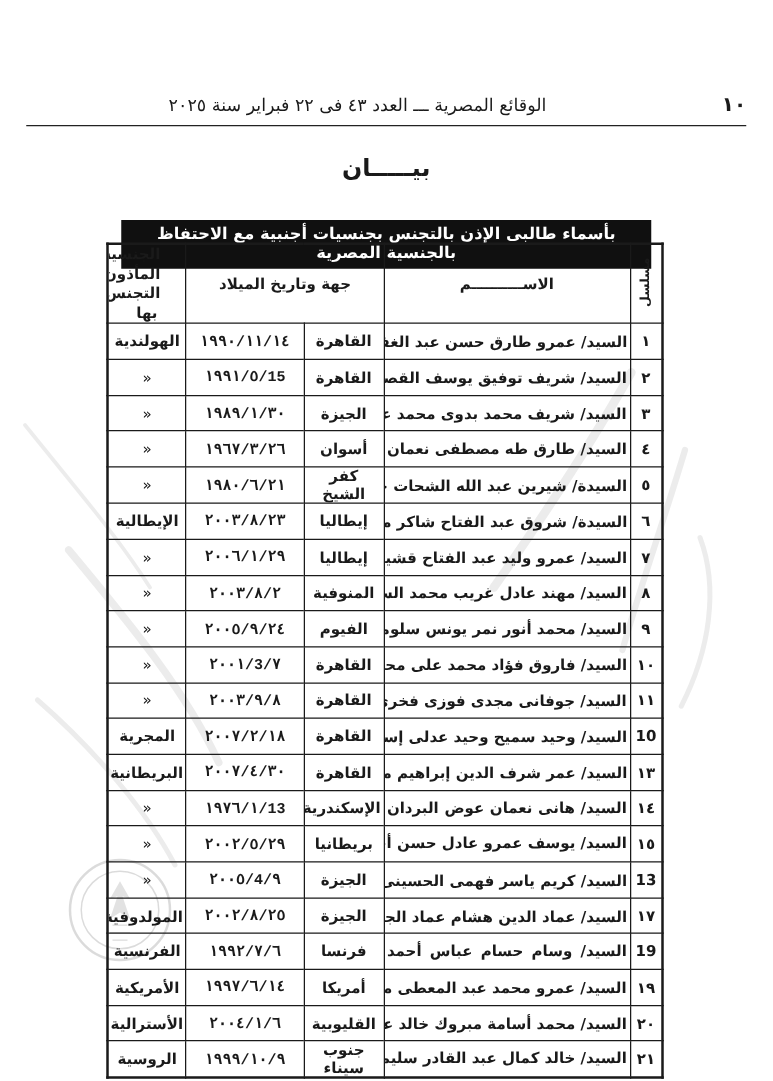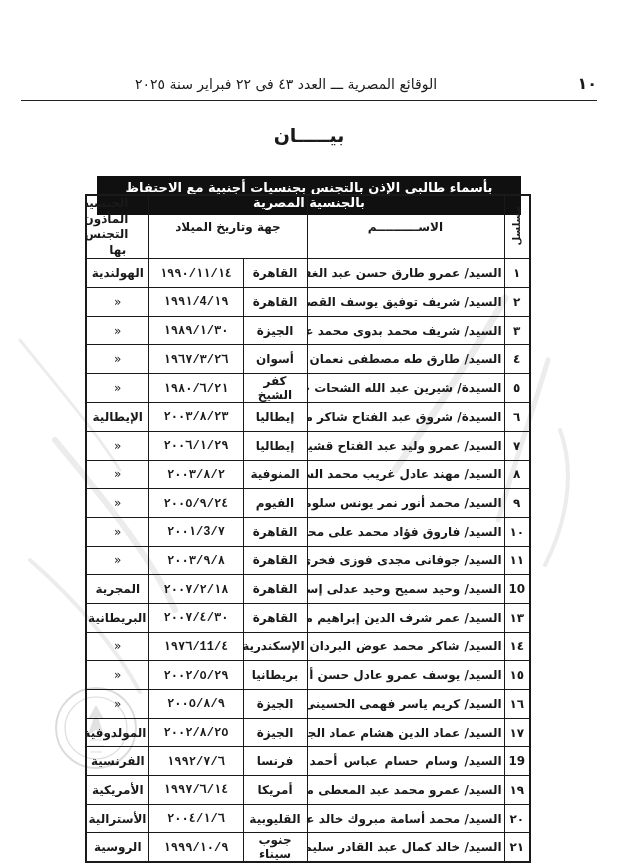--- a/index.html
+++ b/index.html
@@ -124,21 +124,21 @@
     <td class="c-serial">١</td>
     <td class="c-name"><span class="honorific">السيد/</span> <span class="pname">عمرو طارق حسن عبد الغفار</span></td>
     <td class="c-place">القاهرة</td>
     <td class="c-date">١٩٩٠/١١/١٤</td>
     <td class="c-nat">الهولندية</td>
   </tr>
         <tr>
     <td class="c-serial">٢</td>
     <td class="c-name"><span class="honorific">السيد/</span> <span class="pname">شريف توفيق يوسف القصبى</span></td>
     <td class="c-place">القاهرة</td>
-    <td class="c-date">١٩٩١/4/١٩</td>
+    <td class="c-date">١٩٩١/٥/15</td>
     <td class="c-nat ditto">«</td>
   </tr>
         <tr>
     <td class="c-serial">٣</td>
     <td class="c-name"><span class="honorific">السيد/</span> <span class="pname">شريف محمد بدوى محمد عبد العال</span></td>
     <td class="c-place">الجيزة</td>
     <td class="c-date">١٩٨٩/١/٣٠</td>
     <td class="c-nat ditto">«</td>
   </tr>
         <tr>
@@ -206,37 +206,37 @@
   </tr>
         <tr>
     <td class="c-serial">١٣</td>
     <td class="c-name"><span class="honorific">السيد/</span> <span class="pname">عمر شرف الدين إبراهيم محمد على</span></td>
     <td class="c-place">القاهرة</td>
     <td class="c-date">٢٠٠٧/٤/٣٠</td>
     <td class="c-nat">البريطانية</td>
   </tr>
         <tr>
     <td class="c-serial">١٤</td>
-    <td class="c-name"><span class="honorific">السيد/</span> <span class="pname">شاكر محمد عوض البردان</span></td>
+    <td class="c-name"><span class="honorific">السيد/</span> <span class="pname">هانى نعمان عوض البردان</span></td>
     <td class="c-place">الإسكندرية</td>
-    <td class="c-date">١٩٧٦/11/٤</td>
+    <td class="c-date">١٩٧٦/١/13</td>
     <td class="c-nat ditto">«</td>
   </tr>
         <tr>
     <td class="c-serial">١٥</td>
     <td class="c-name"><span class="honorific">السيد/</span> <span class="pname">يوسف عمرو عادل حسن أحمد</span></td>
     <td class="c-place">بريطانيا</td>
     <td class="c-date">٢٠٠٢/٥/٢٩</td>
     <td class="c-nat ditto">«</td>
   </tr>
         <tr>
-    <td class="c-serial">١٦</td>
+    <td class="c-serial">13</td>
     <td class="c-name"><span class="honorific">السيد/</span> <span class="pname">كريم ياسر فهمى الحسينى عبد السلام</span></td>
     <td class="c-place">الجيزة</td>
-    <td class="c-date">٢٠٠٥/٨/٩</td>
+    <td class="c-date">٢٠٠٥/4/٩</td>
     <td class="c-nat ditto">«</td>
   </tr>
         <tr>
     <td class="c-serial">١٧</td>
     <td class="c-name"><span class="honorific">السيد/</span> <span class="pname">عماد الدين هشام عماد الجزار</span></td>
     <td class="c-place">الجيزة</td>
     <td class="c-date">٢٠٠٢/٨/٢٥</td>
     <td class="c-nat">المولدوفية</td>
   </tr>
         <tr>

